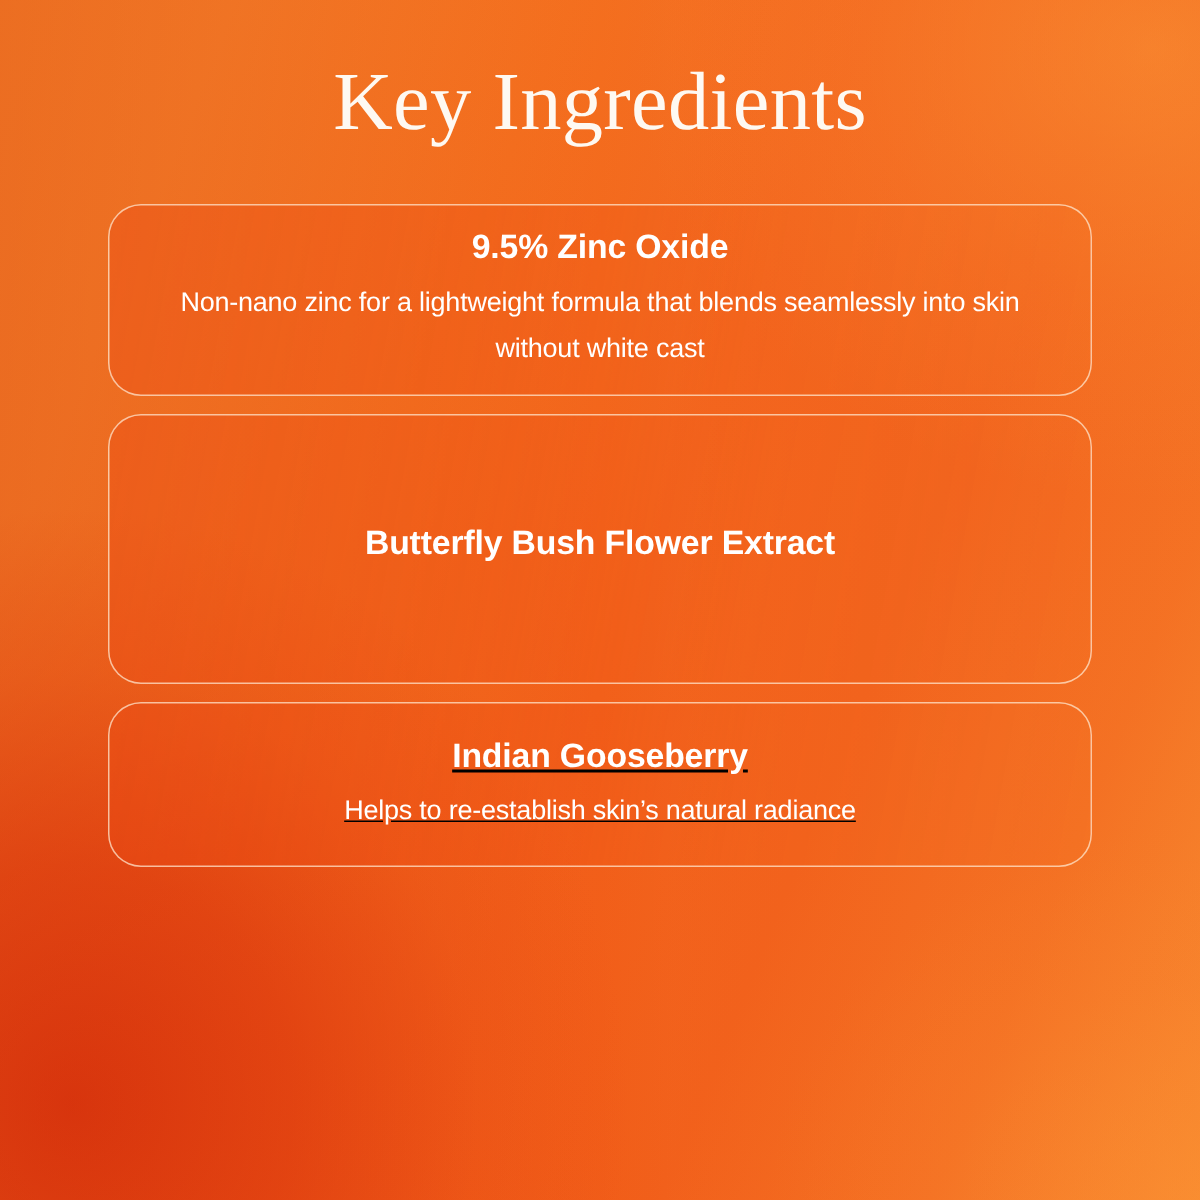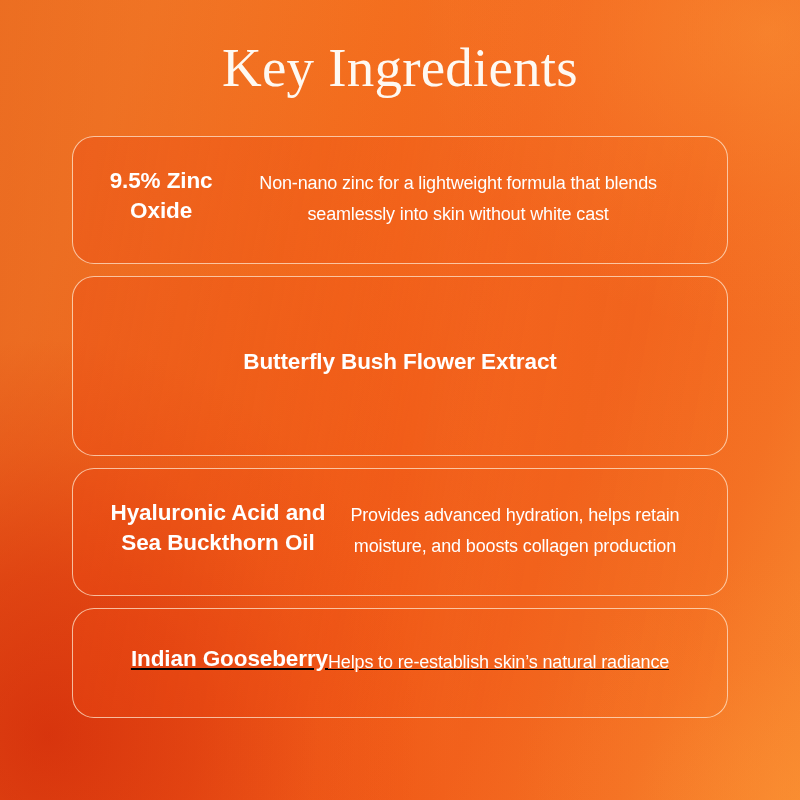--- a/index.html
+++ b/index.html
@@ -102,21 +102,21 @@
     border: 1.3px solid rgba(255, 236, 214, 0.72);
     border-radius: 22px;
     background: linear-gradient(100deg,
         rgba(236, 74, 20, 0.40) 0%,
         rgba(238, 78, 20, 0.30) 38%,
         rgba(242, 96, 26, 0.16) 66%,
         rgba(246, 112, 32, 0.10) 100%);
     padding: 14px 30px 16px 30px;
     text-align: center;
     display: flex;
-    flex-direction: row;
+    flex-direction: column;
     align-items: center;
     justify-content: center;
   }
 
   .card-title {
     font-family: "Liberation Sans", sans-serif;
     font-weight: 700;
     font-size: 22.5px;
     line-height: 30px;
     color: #FFFFFF;
@@ -159,24 +159,20 @@
 
       <div class="ingredient-card card-1">
         <div class="card-title">9.5% Zinc Oxide</div>
         <div class="card-body">Non-nano zinc for a lightweight formula that blends seamlessly into skin without white cast</div>
       </div>
 
       <div class="ingredient-card card-2">
         <div class="card-title">Butterfly Bush Flower Extract</div>
       </div>
 
-      <div class="ingredient-card card-3">
-        <div class="card-title">Hyaluronic Acid and Sea Buckthorn Oil</div>
-        <div class="card-body">Provides advanced hydration, helps retain moisture, and boosts collagen production</div>
-      </div>
 
       <div class="ingredient-card card-4">
         <div class="card-title">Indian Gooseberry</div>
         <div class="card-body">Helps to re-establish skin’s natural radiance</div>
       </div>
 
     </div>
   </div>
 </div>
 

